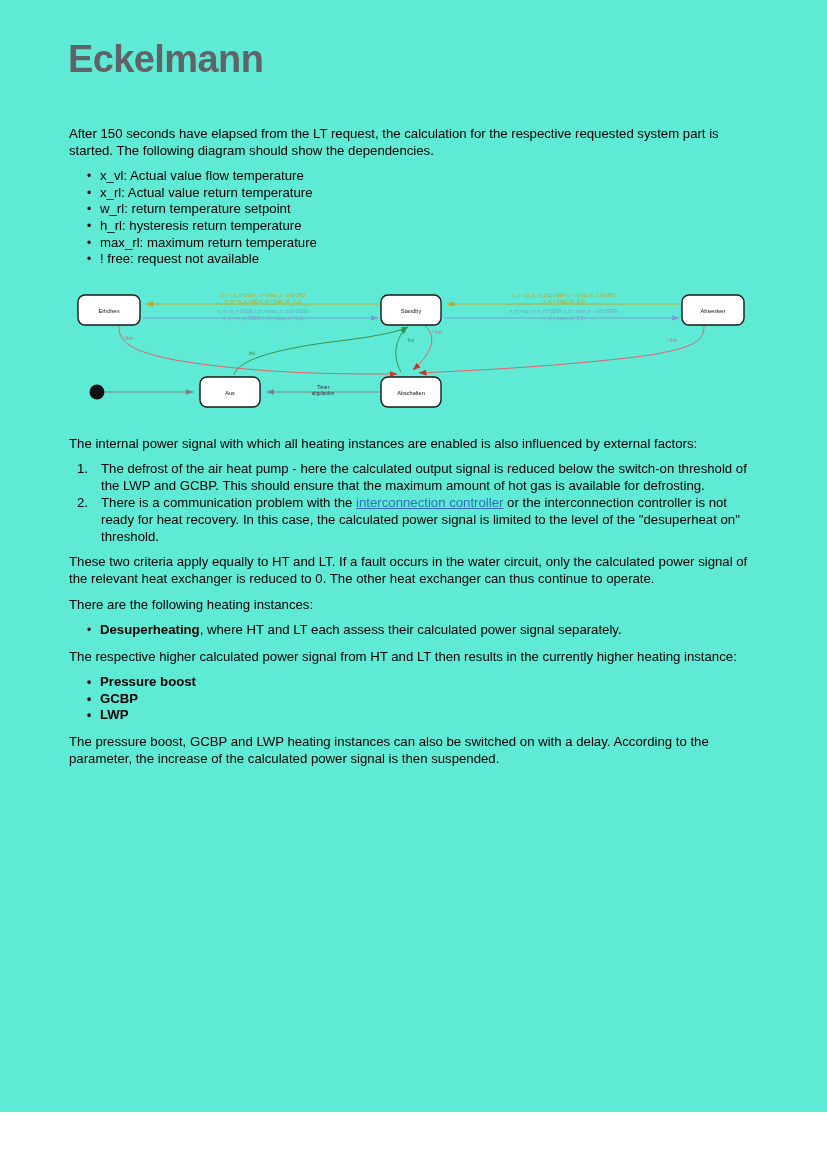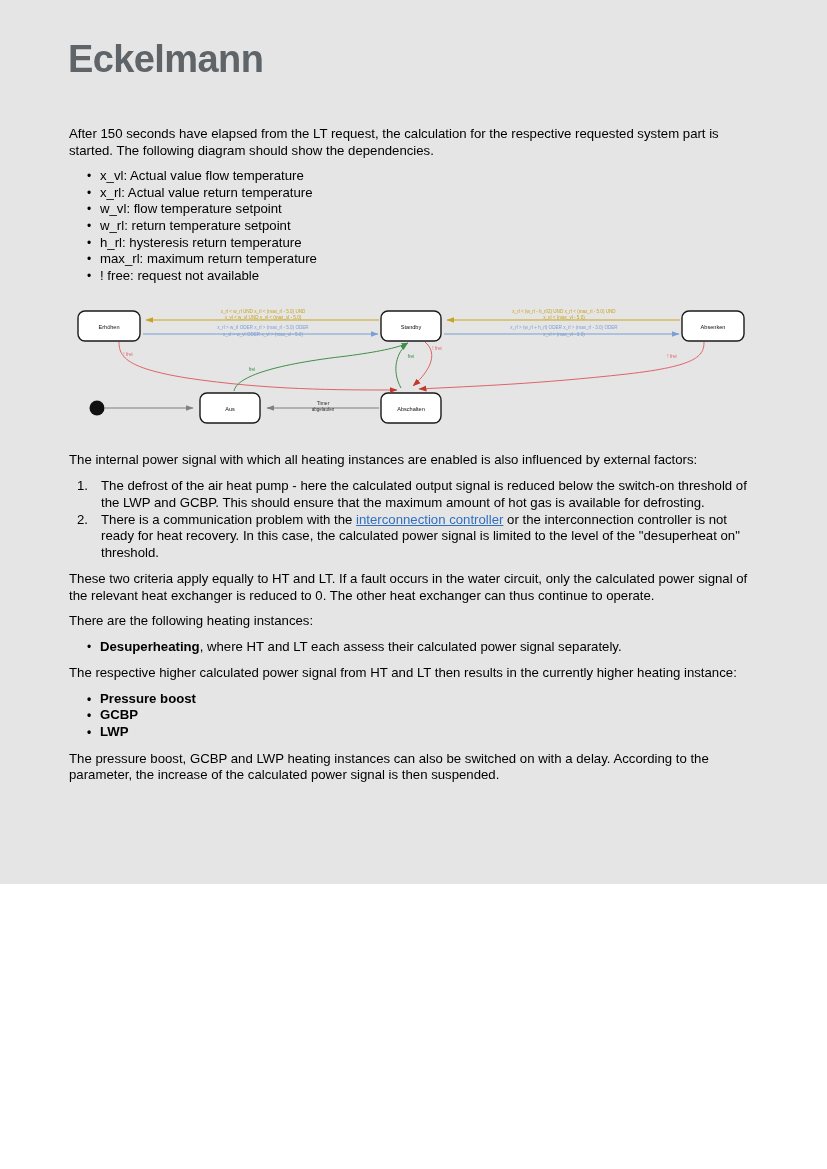--- a/index.html
+++ b/index.html
@@ -7,22 +7,22 @@
     padding: 0;
     background: #ffffff;
   }
   body {
     font-family: "Liberation Sans", sans-serif;
     color: #000000;
   }
   .page {
     position: relative;
     width: 827px;
-    height: 884px;
-    background: #e5e5e5;
+    height: 1112px;
+    background: #5eead4;
     overflow: hidden;
     box-sizing: border-box;
   }
   .brand {
     position: absolute;
     left: 68px;
     top: 38px;
     font-size: 38px;
     font-weight: bold;
     letter-spacing: -0.6px;
@@ -112,21 +112,20 @@
 
   <div class="brand">Eckelmann</div>
 
   <div class="content">
 
     <p class="para">After 150 seconds have elapsed from the LT request, the calculation for the respective requested system part is started. The following diagram should show the dependencies.</p>
 
     <ul class="bullets">
       <li>x_vl: Actual value flow temperature</li>
       <li>x_rl: Actual value return temperature</li>
-      <li>w_vl: flow temperature setpoint</li>
       <li>w_rl: return temperature setpoint</li>
       <li>h_rl: hysteresis return temperature</li>
       <li>max_rl: maximum return temperature</li>
       <li>! free: request not available</li>
     </ul>
 
     <div class="diagram-wrap">
       <svg width="688" height="140" viewBox="0 0 688 140" xmlns="http://www.w3.org/2000/svg">
         <defs>
           <marker id="ah-gold" markerWidth="7" markerHeight="6" refX="6.5" refY="3" orient="auto">

